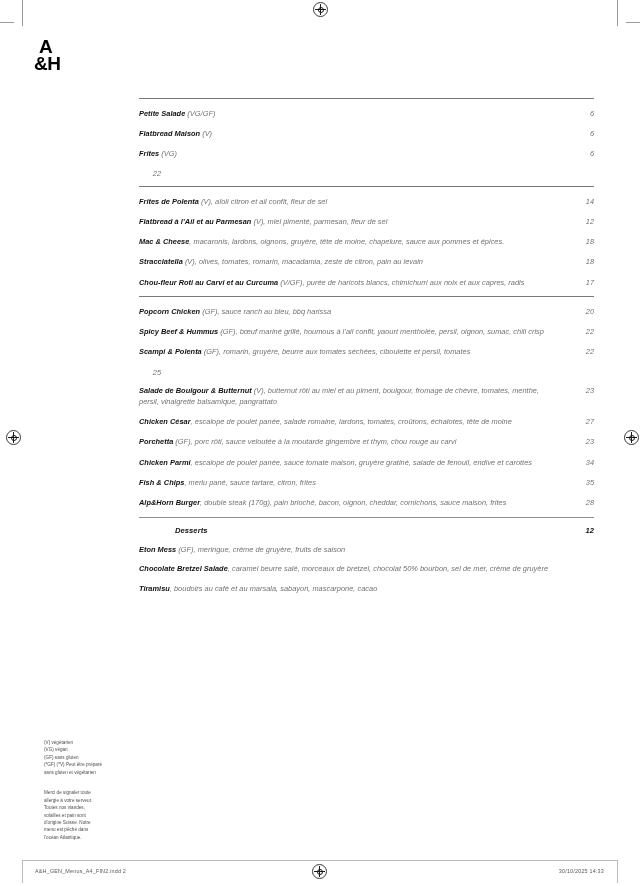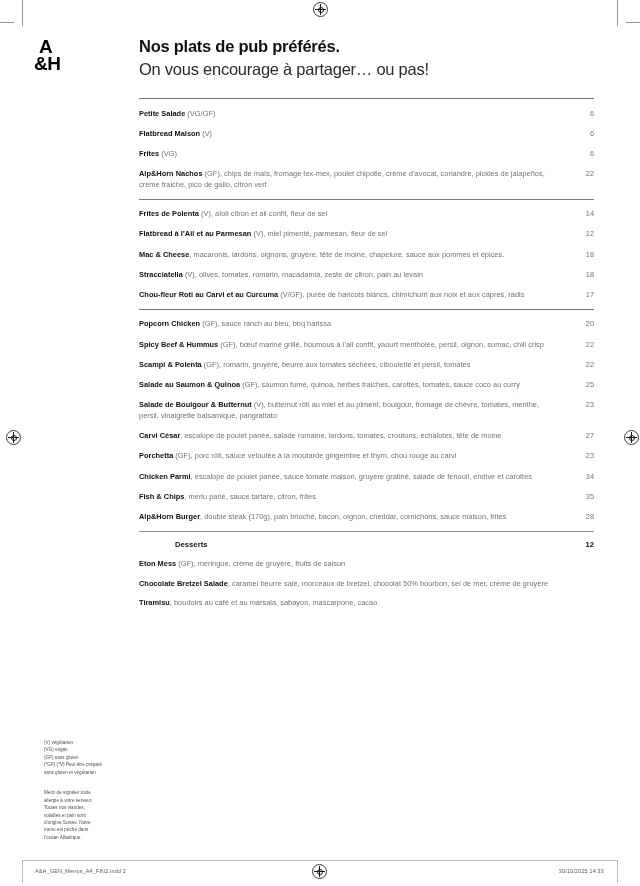--- a/index.html
+++ b/index.html
@@ -93,20 +93,21 @@
     line-height: 1.35;
     margin-top: 1px;
   }
 
   
   .menu {
     position: absolute;
     left: 139px;
     top: 98px;
     width: 455px;
+    font-style: italic;
   }
 
   .rule {
     height: 1px;
     background: #77797c;
     width: 100%;
   }
   .rule.thin { background: #8c8e91; }
 
   .section { width: 100%; }
@@ -232,44 +233,39 @@
     </div>
   <div class="reg-mark" style="left:624px; top:430px;">
       <span class="reg-inner"></span>
     </div>
 
   <div class="header">
     <div class="logo">
       <span class="logo-line">A</span>
       <span class="logo-line logo-line-2">&amp;H</span>
     </div>
-    <div class="titles">
-      <div class="title-main">Nos plats de pub préférés.</div>
-      <div class="title-sub">On vous encourage à partager… ou pas!</div>
-    </div>
   </div>
 
   <div class="menu">
     <div id="menu-groups">
         <div class="section">
           <div class="rule"></div>
           <div class="item">
             <div class="item-text"><span class="item-name">Petite Salade</span><span> (VG/GF)</span></div>
             <div class="item-price">6</div>
           </div>
           <div class="item">
             <div class="item-text"><span class="item-name">Flatbread Maison</span><span> (V)</span></div>
             <div class="item-price">6</div>
           </div>
           <div class="item">
             <div class="item-text"><span class="item-name">Frites</span><span> (VG)</span></div>
             <div class="item-price">6</div>
           </div>
           <div class="item">
-            <div class="item-text"><span class="item-name">Alp&amp;Horn Nachos</span><span> (GF), chips de maïs, fromage tex-mex, poulet chipotle, crème d’avocat, coriandre, pickles de jalapeños, crème fraiche, pico de gallo, citron vert</span></div>
             <div class="item-price">22</div>
           </div>
         </div>
         <div class="group-gap"></div>
         <div class="section">
           <div class="rule"></div>
           <div class="item">
             <div class="item-text"><span class="item-name">Frites de Polenta</span><span> (V), aïoli citron et ail confit, fleur de sel</span></div>
             <div class="item-price">14</div>
           </div>
@@ -299,29 +295,28 @@
           </div>
           <div class="item">
             <div class="item-text"><span class="item-name">Spicy Beef &amp; Hummus</span><span> (GF), bœuf mariné grillé, houmous à l’ail confit, yaourt mentholée, persil, oignon, sumac, chili crisp</span></div>
             <div class="item-price">22</div>
           </div>
           <div class="item">
             <div class="item-text"><span class="item-name">Scampi &amp; Polenta</span><span> (GF), romarin, gruyère, beurre aux tomates séchées, ciboulette et persil, tomates</span></div>
             <div class="item-price">22</div>
           </div>
           <div class="item">
-            <div class="item-text"><span class="item-name">Salade au Saumon &amp; Quinoa</span><span> (GF), saumon fumé, quinoa, herbes fraiches, carottes, tomates, sauce coco au curry</span></div>
             <div class="item-price">25</div>
           </div>
           <div class="item">
             <div class="item-text"><span class="item-name">Salade de Boulgour &amp; Butternut</span><span> (V), butternut rôti au miel et au piment, boulgour, fromage de chèvre, tomates, menthe, persil, vinaigrette balsamique, pangrattato</span></div>
             <div class="item-price">23</div>
           </div>
           <div class="item">
-            <div class="item-text"><span class="item-name">Carvi César</span><span>, escalope de poulet panée, salade romaine, lardons, tomates, croûtons, échalotes, tête de moine</span></div>
+            <div class="item-text"><span class="item-name">Chicken César</span><span>, escalope de poulet panée, salade romaine, lardons, tomates, croûtons, échalotes, tête de moine</span></div>
             <div class="item-price">27</div>
           </div>
           <div class="item">
             <div class="item-text"><span class="item-name">Porchetta</span><span> (GF), porc rôti, sauce veloutée à la moutarde gingembre et thym, chou rouge au carvi</span></div>
             <div class="item-price">23</div>
           </div>
           <div class="item">
             <div class="item-text"><span class="item-name">Chicken Parmi</span><span>, escalope de poulet panée, sauce tomate maison, gruyère gratiné, salade de fenouil, endive et carottes</span></div>
             <div class="item-price">34</div>
           </div>

